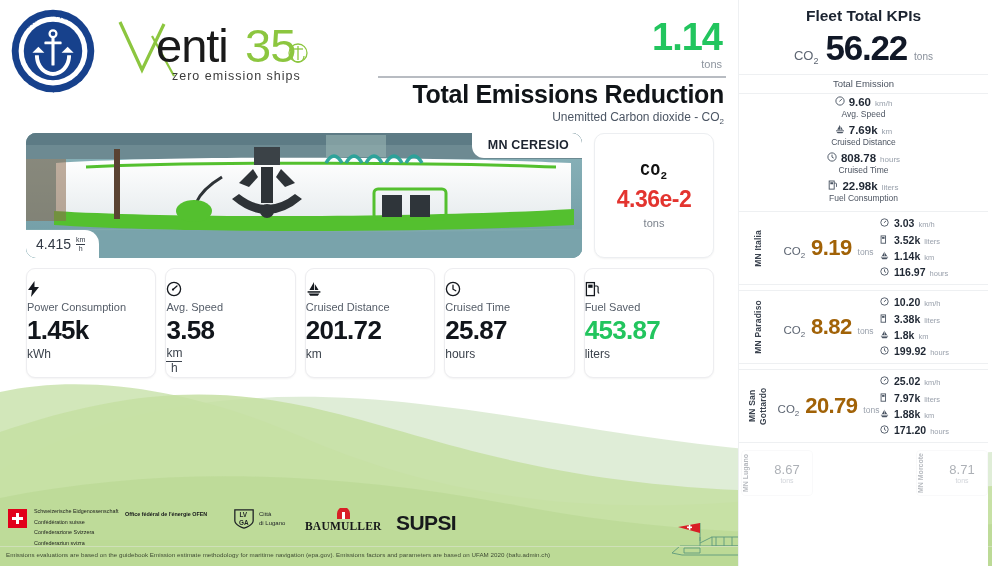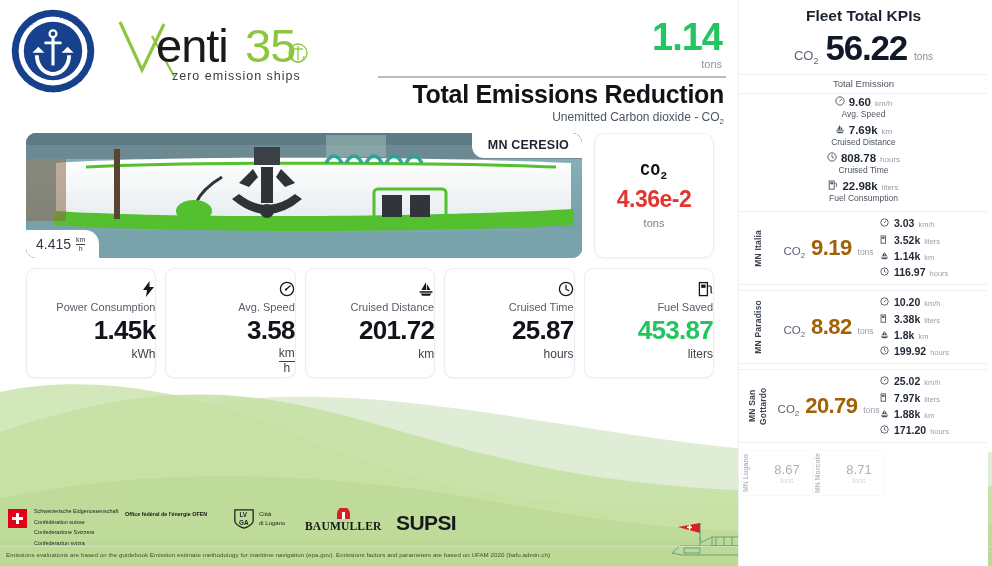--- a/index.html
+++ b/index.html
@@ -63,21 +63,21 @@
   .co2-card .co2lbl { font-family: "Liberation Mono", monospace; font-size: 16px; font-weight: 700; letter-spacing: .5px; color: #111; }
   .co2-card .co2lbl sub { font-size: 11px; }
   .co2-card .val { font-size: 23px; font-weight: 700; color: #e3342f; letter-spacing: -0.5px; }
   .co2-card .unit { font-size: 11px; color: #7b828c; }
 
   
   .row-cards { position: absolute; left: 26px; top: 268px; width: 688px; height: 110px; display: flex; gap: 9px; }
   .mcard {
     flex: 1; background: #fff; border: 1px solid #ededf0; border-radius: 9px;
     box-shadow: 0 1px 2px rgba(0,0,0,.05);
-    display: flex; flex-direction: column; align-items: flex-end; padding-top: 11px;
+    display: flex; flex-direction: column; align-items: flex-start; padding-top: 11px;
   }
   .mcard .ico { height: 18px; display: flex; align-items: center; justify-content: center; color: #1b2027; }
   .mcard .lbl { font-size: 11px; color: #555d68; margin-top: 3px; }
   .mcard .num { font-size: 26px; font-weight: 700; color: #11151b; letter-spacing: -0.7px; margin-top: 2px; }
   .mcard .num.green { color: #22c55e; }
   .mcard .u { font-size: 12px; color: #3c434d; margin-top: 1px; }
   .mcard .u-frac { text-align: center; font-size: 12px; color: #3c434d; line-height: 1.15; margin-top: 1px; }
   .mcard .u-frac .den { border-top: 1px solid #3c434d; display: block; padding-top: 0px; }
 
   
@@ -144,21 +144,21 @@
   .ship-co2 .c { font-size: 11.5px; color: #5d6572; }
   .ship-co2 .c sub { font-size: 8px; }
   .ship-co2 .n { font-size: 22px; font-weight: 600; color: #a16207; letter-spacing: -.6px; }
   .ship-co2 .u { font-size: 8.5px; color: #9aa1ac; }
   .ship-stats { width: 108px; flex: none; padding-right: 14px; }
   .ship-stats .s { display: flex; align-items: baseline; gap: 4px; line-height: 1.55; }
   .ship-stats .s .ic { color: #4b5563; display: inline-flex; align-items: center; width: 10px; }
   .ship-stats .s .n { font-size: 10.5px; font-weight: 700; color: #1f2733; }
   .ship-stats .s .u { font-size: 7.5px; color: #9aa1ac; }
 
-  .mini-row { display: flex; margin-top: 7px; padding-left: 2px; }
+  .mini-row { display: flex; margin-top: 7px; padding-left: 2px; justify-content: space-between; }
   .mini-card {
     display: flex; align-items: center; height: 46px; width: 72px;
     border: 1px solid #f2f3f5; border-radius: 4px; opacity: .45;
   }
   .mini-card .mn {
     width: 20px; flex: none; writing-mode: vertical-rl; transform: rotate(180deg);
     font-size: 7px; font-weight: 700; color: #5b636f; text-align: center; line-height: 1.2;
   }
   .mini-card .mv { flex: 1; text-align: center; }
   .mini-card .mv .n { font-size: 13px; color: #4a525e; }

